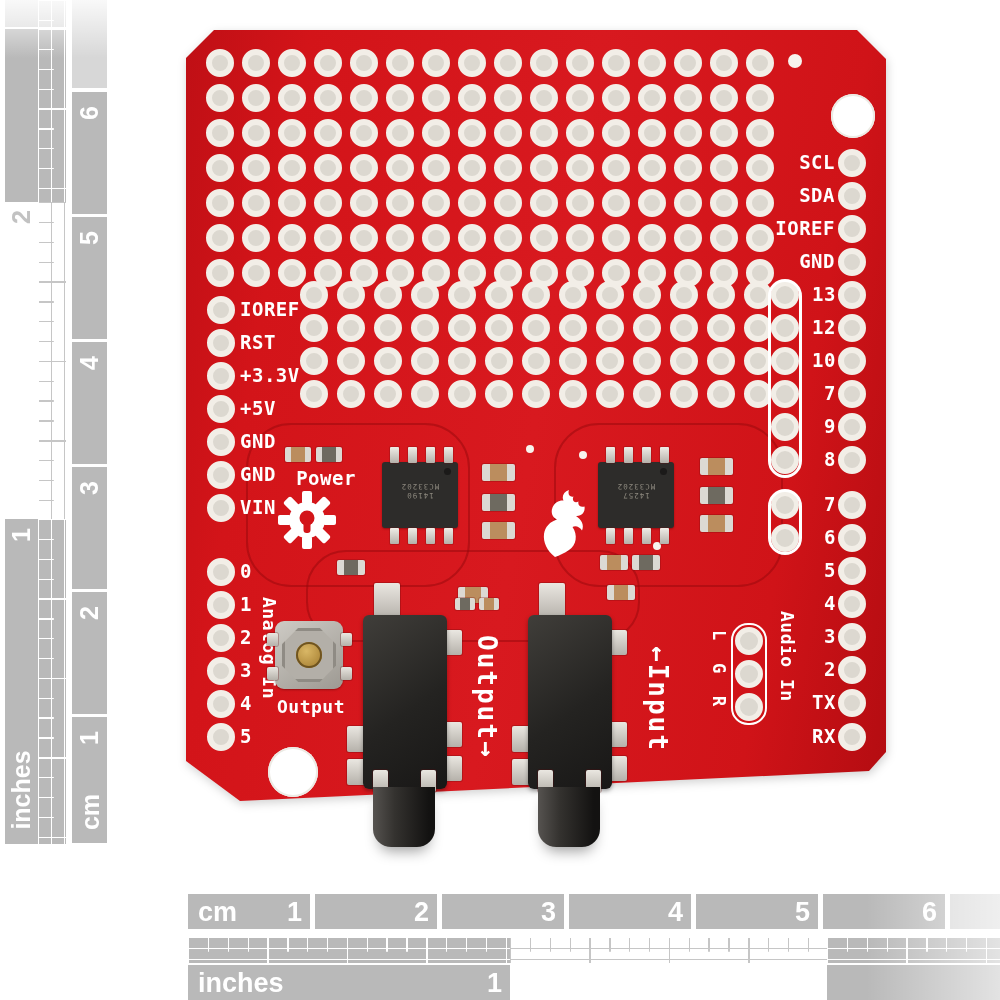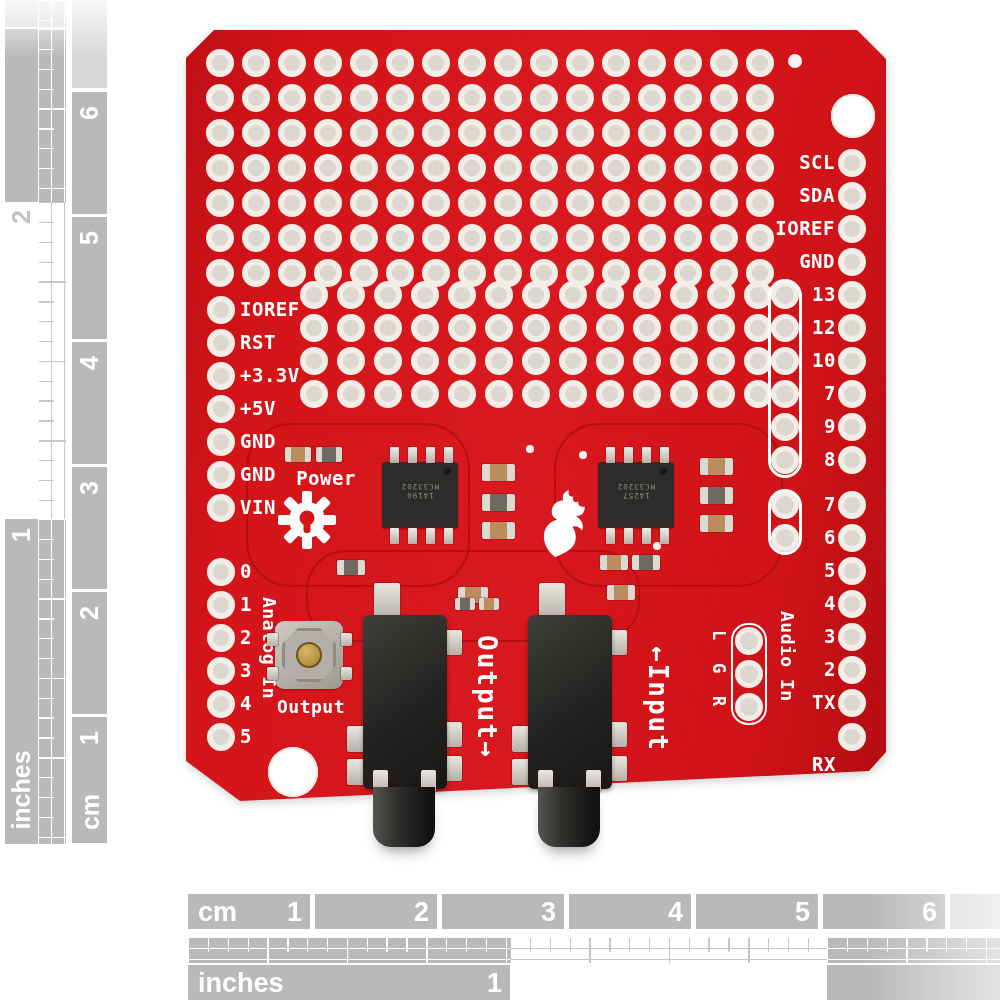--- a/index.html
+++ b/index.html
@@ -354,21 +354,21 @@
         <div class="silk" style="left: 584px; top: 532px; width: 66px; font-size: 19px; text-align: right;">5</div>
         <div class="hole" style="left: 652px; top: 562px; width: 28px; height: 28px;"></div>
         <div class="silk" style="left: 584px; top: 565px; width: 66px; font-size: 19px; text-align: right;">4</div>
         <div class="hole" style="left: 652px; top: 595px; width: 28px; height: 28px;"></div>
         <div class="silk" style="left: 584px; top: 598px; width: 66px; font-size: 19px; text-align: right;">3</div>
         <div class="hole" style="left: 652px; top: 628px; width: 28px; height: 28px;"></div>
         <div class="silk" style="left: 584px; top: 631px; width: 66px; font-size: 19px; text-align: right;">2</div>
         <div class="hole" style="left: 652px; top: 661px; width: 28px; height: 28px;"></div>
         <div class="silk" style="left: 584px; top: 664px; width: 66px; font-size: 19px; text-align: right;">TX</div>
         <div class="hole" style="left: 652px; top: 695px; width: 28px; height: 28px;"></div>
-        <div class="silk" style="left: 584px; top: 698px; width: 66px; font-size: 19px; text-align: right; margin-top: 28px;">RX</div>
+        <div class="silk" style="left: 584px; top: 698px; width: 66px; font-size: 19px; text-align: right;">RX</div>
         <div class="hole off" style="left: 585px; top: 463px; width: 28px; height: 28px;"></div>
         <div class="hole off" style="left: 585px; top: 496px; width: 28px; height: 28px;"></div>
         <div class="chain" style="left: 582px; top: 461px; width: 34px; height: 66px;"></div>
         <div class="chain" style="left: 545px; top: 595px; width: 36px; height: 102px; border-width: 2.5px;"></div>
         <div class="hole aud" style="left: 549px; top: 599px; width: 28px; height: 28px;"></div>
         <div class="silk vtext" style="left: 520px; top: 602px; width: 22px; height: 24px; font-size: 17px;">L</div>
         <div class="hole aud" style="left: 549px; top: 632px; width: 28px; height: 28px;"></div>
         <div class="silk vtext" style="left: 520px; top: 635px; width: 22px; height: 24px; font-size: 17px;">G</div>
         <div class="hole aud" style="left: 549px; top: 665px; width: 28px; height: 28px;"></div>
         <div class="silk vtext" style="left: 520px; top: 668px; width: 22px; height: 24px; font-size: 17px;">R</div>

